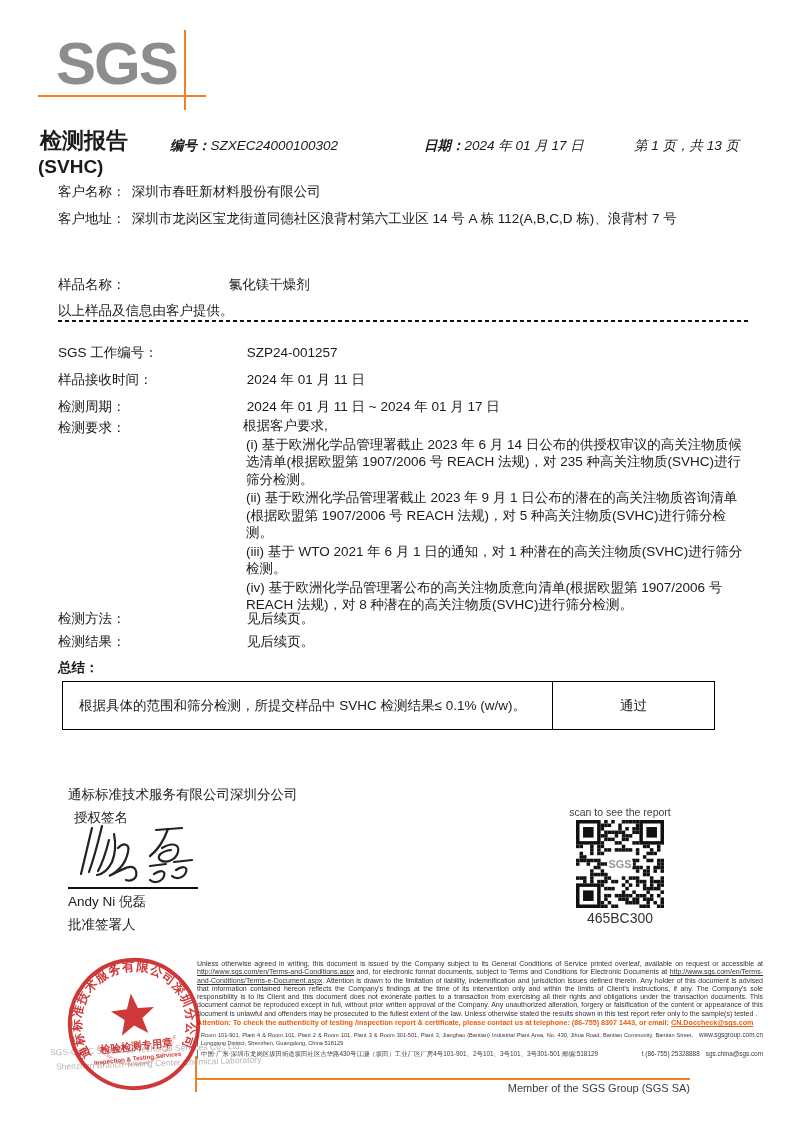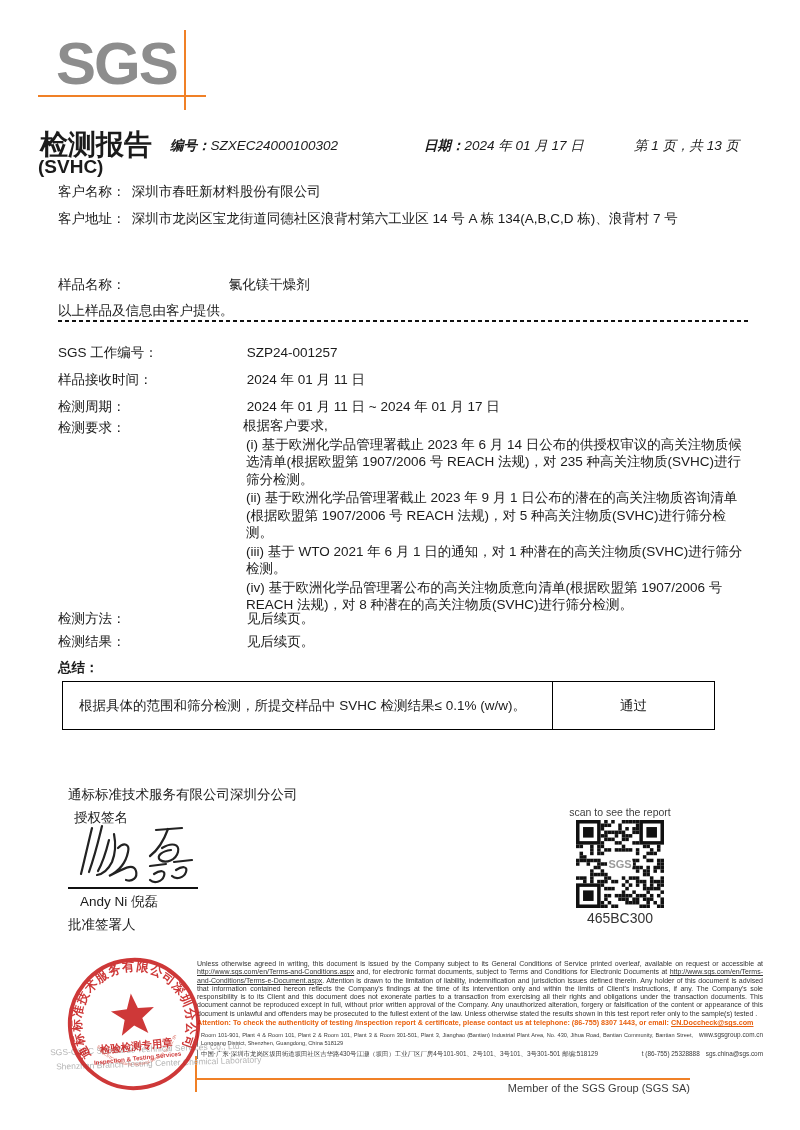--- a/index.html
+++ b/index.html
@@ -11,21 +11,21 @@
   }
   
   .logo-text{
     position:absolute; left:56px; top:34px;
     font-size:60px; font-weight:bold; letter-spacing:-2px;
     color:#8d8d8d; line-height:1;
   }
   .logo-vline{position:absolute; left:184px; top:30px; width:2px; height:80px; background:#f08026;}
   .logo-hline{position:absolute; left:38px; top:95px; width:168px; height:2px; background:#f08026;}
   
-  .doc-title{position:absolute; left:40px; top:126px; font-size:28px; font-weight:bold;}
+  .doc-title{position:absolute; left:40px; top:126px; font-size:22px; font-weight:bold;}
   .doc-subtitle{position:absolute; left:38px; top:156px; font-size:19px; font-weight:bold;}
   .hdr-item{position:absolute; top:137px; white-space:nowrap;font-style:italic;}
   .hdr-no{left:170px;} .hdr-date{left:424px;} .hdr-pages{left:634px;}
   .blabel{font-weight:bold;}
   
   .row{position:absolute; left:58px; white-space:nowrap;}
   .row .lab{display:inline-block;}
   .lab-w70{width:70px;} .lab-w167{width:167px;} .lab-w185{width:185px;}
   .dashed-line{
     position:absolute; left:58px; top:320px; width:690px; height:2px;
@@ -42,21 +42,21 @@
     position:absolute; left:62px; top:681px; width:651px; height:47px;
     border:1.6px solid #000; display:flex;
   }
   .sum-cell-l{width:490px; border-right:1.6px solid #000; display:flex; align-items:center; padding-left:16px; box-sizing:border-box;}
   .sum-cell-r{flex:1; display:flex; align-items:center; justify-content:center;}
   
   .sig-company{position:absolute; left:68px; top:786px;}
   .sig-label{position:absolute; left:74px; top:809px;}
   .sig-svg{position:absolute; left:78px; top:818px;}
   .sig-line{position:absolute; left:68px; top:887px; width:130px; height:2px; background:#111;}
-  .sig-name{position:absolute; left:80px; top:893px;text-align:center;}
+  .sig-name{position:absolute; left:68px; top:893px;text-align:center;}
   .sig-title{position:absolute; left:68px; top:916px;}
   
   .qr-caption{position:absolute; left:545px; top:806px; width:150px; text-align:center; font-size:10.5px; color:#3f3f3f; white-space:nowrap;}
   .qr-box{position:absolute; left:576px; top:820px; width:88px; height:88px; background:#fff;}
   .qr-center{
     position:absolute; left:0; top:0; width:88px; height:88px;
     display:flex; align-items:center; justify-content:center; pointer-events:none;
   }
   .qr-center span{
     background:#fff; border-radius:50%; width:26px; height:22px;
@@ -105,21 +105,21 @@
     <span class="blabel">日期：</span><span>2024 年 01 月 17 日</span>
   </div>
   <div class="hdr-item hdr-pages">第 1 页，共 13 页</div>
 
   <div class="row" style="top:183px;">
     <span class="lab lab-w70">客户名称：</span>
     <span>深圳市春旺新材料股份有限公司</span>
   </div>
   <div class="row" style="top:210px;">
     <span class="lab lab-w70">客户地址：</span>
-    <span>深圳市龙岗区宝龙街道同德社区浪背村第六工业区 14 号 A 栋 134(A,B,C,D 栋)、浪背村 7 号</span>
+    <span>深圳市龙岗区宝龙街道同德社区浪背村第六工业区 14 号 A 栋 112(A,B,C,D 栋)、浪背村 7 号</span>
   </div>
 
   <div class="row" style="top:276px;">
     <span class="lab lab-w167">样品名称：</span>
     <span>氯化镁干燥剂</span>
   </div>
   <div class="row" style="top:302px;">以上样品及信息由客户提供。</div>
   <div class="dashed-line"></div>
 
   <div class="row" style="top:344px;">

